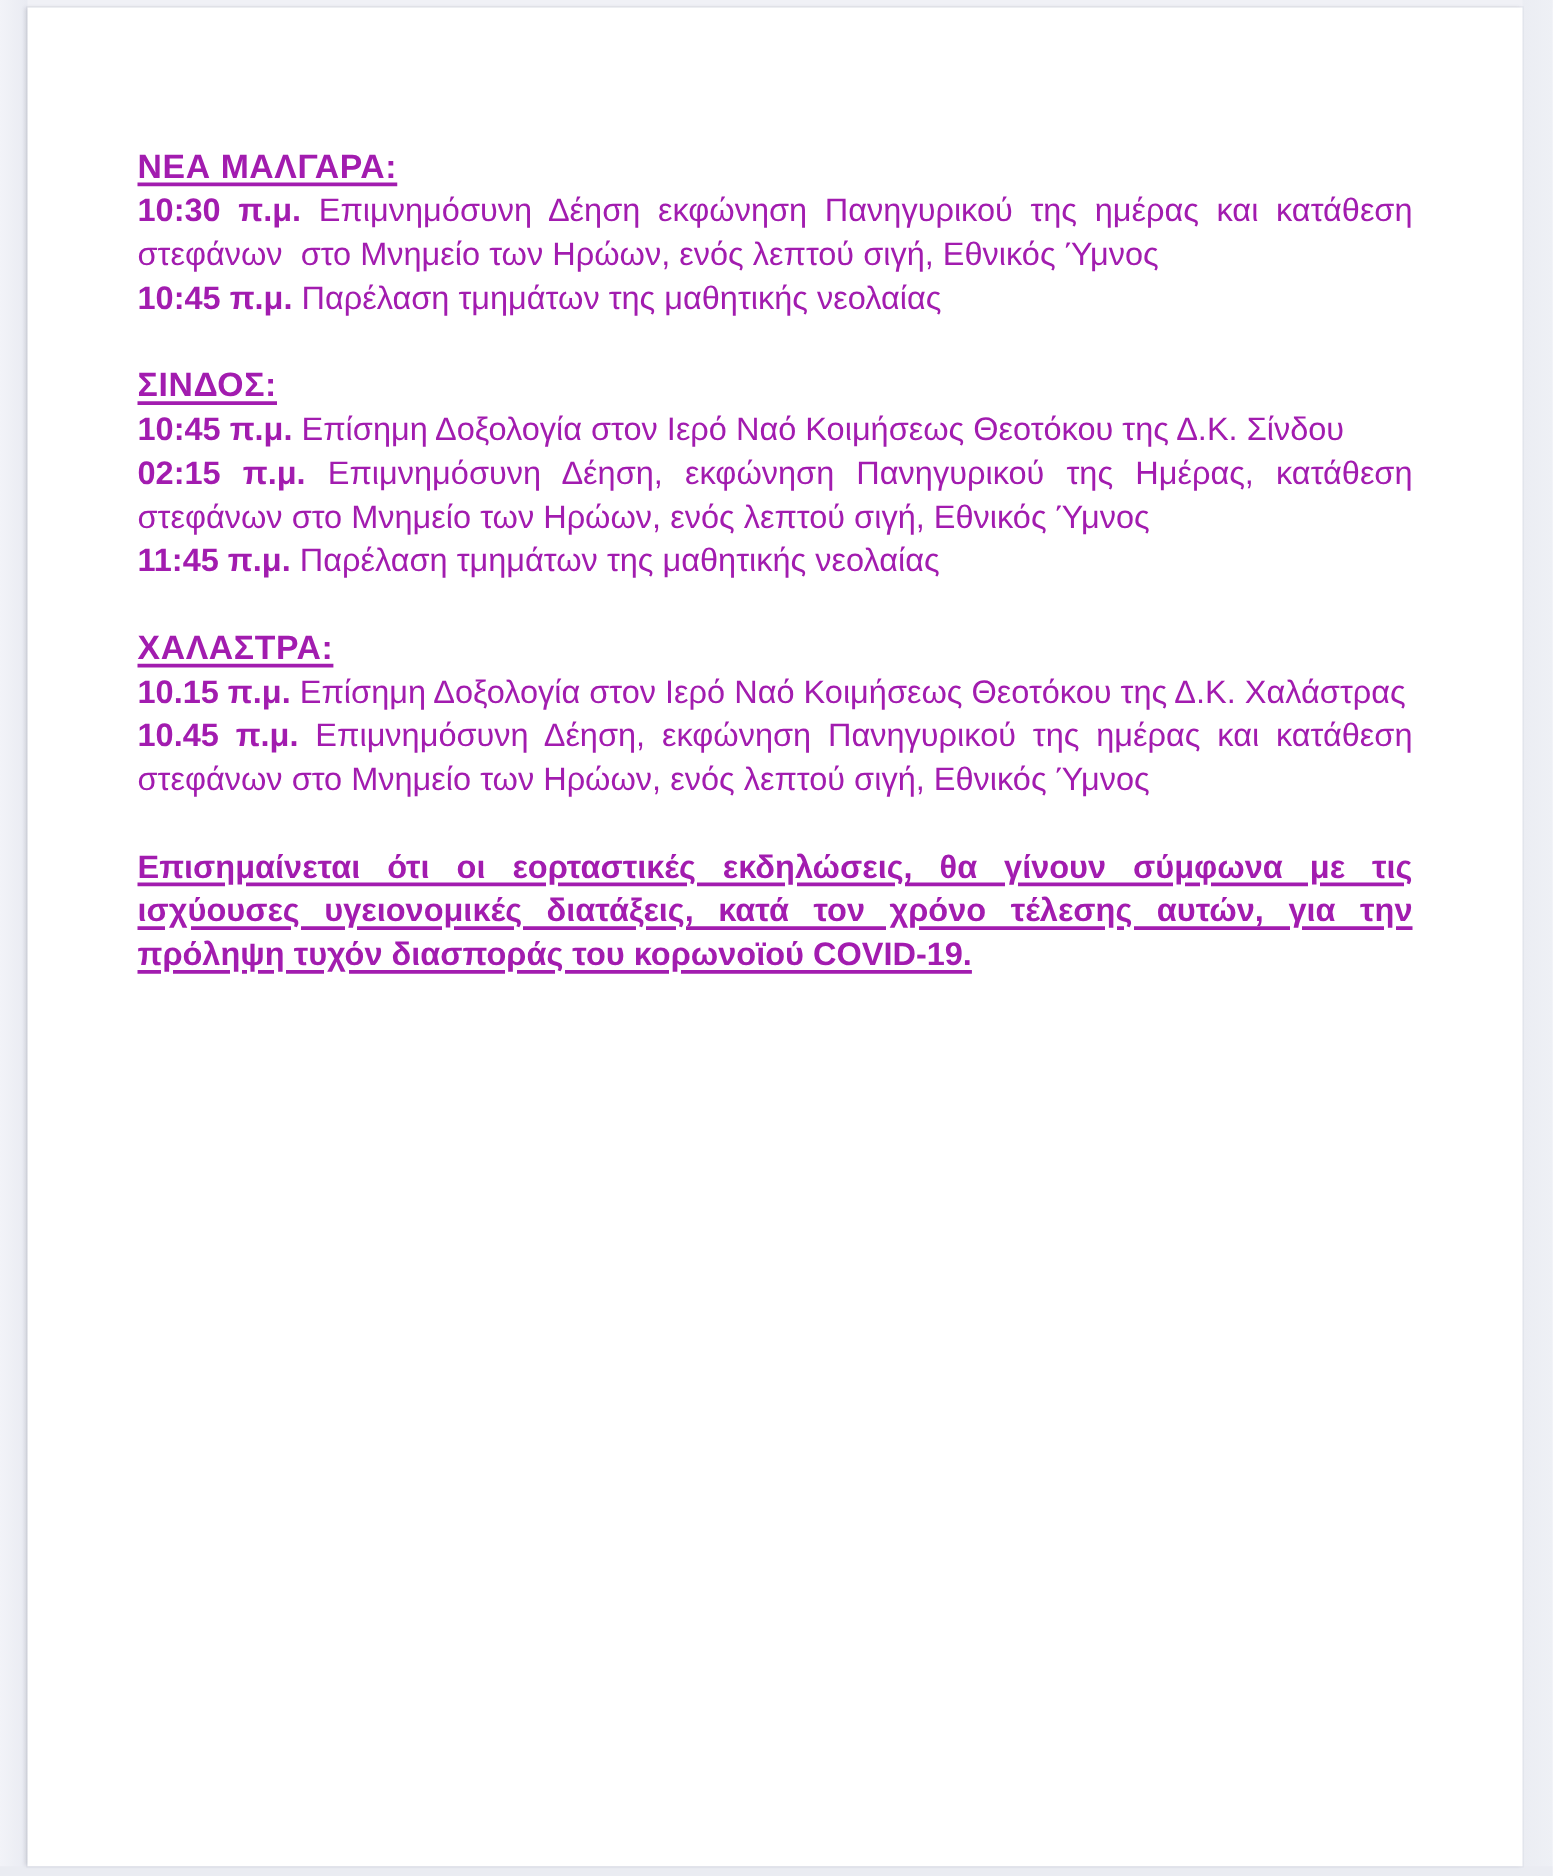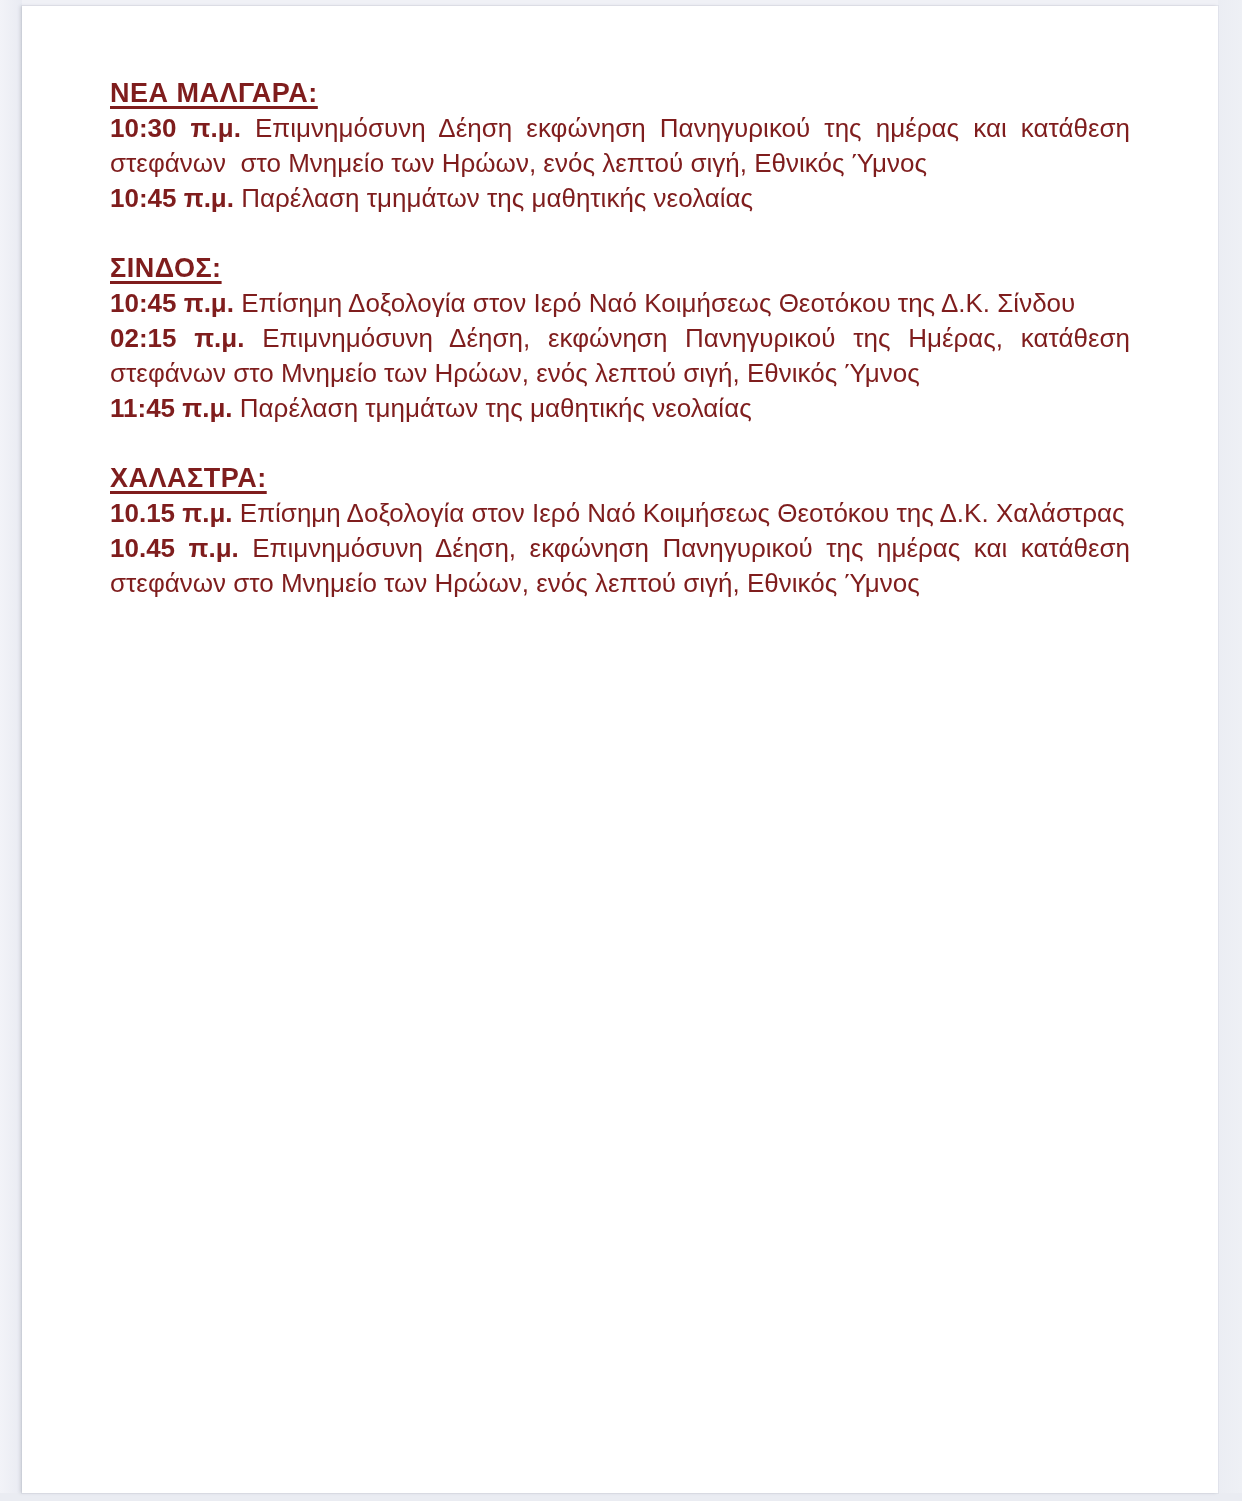--- a/index.html
+++ b/index.html
@@ -18,22 +18,22 @@
   .scan-page {
     position: absolute;
     left: 22px;
     top: 6px;
     right: 24px;
     bottom: 8px;
     background: #ffffff;
     box-shadow: -2px 0 3px rgba(90,92,110,0.18), 0 0 0 1px rgba(200,202,214,0.25);
   }
   .scan-content {
-    padding: 70px 88px 0 88px;
-    color: #7f1d1d;
+    padding: 110px 88px 0 88px;
+    color: #a21caf;
     font-size: 26px;
     line-height: 35px;
   }
   .section {
     margin: 0 0 35px 0;
   }
   .section-heading {
     margin: 0;
     font-size: 27px;
     font-weight: bold;
@@ -110,15 +110,16 @@
       <p class="event"><span class="event-time">02:15 π.μ.</span> <span class="event-text">Επιμνημόσυνη Δέηση, εκφώνηση Πανηγυρικού της Ημέρας, κατάθεση στεφάνων στο Μνημείο των Ηρώων, ενός λεπτού σιγή, Εθνικός Ύμνος</span></p>
       <p class="event"><span class="event-time">11:45 π.μ.</span> <span class="event-text">Παρέλαση τμημάτων της μαθητικής νεολαίας</span></p>
     </div>
 
     <div class="section">
       <h2 class="section-heading">ΧΑΛΑΣΤΡΑ:</h2>
       <p class="event"><span class="event-time">10.15 π.μ.</span> <span class="event-text">Επίσημη Δοξολογία στον Ιερό Ναό Κοιμήσεως Θεοτόκου της Δ.Κ. Χαλάστρας</span></p>
       <p class="event"><span class="event-time">10.45 π.μ.</span> <span class="event-text">Επιμνημόσυνη Δέηση, εκφώνηση Πανηγυρικού της ημέρας και κατάθεση στεφάνων στο Μνημείο των Ηρώων, ενός λεπτού σιγή, Εθνικός Ύμνος</span></p>
     </div>
 
+    <p class="note">Επισημαίνεται ότι οι εορταστικές εκδηλώσεις, θα γίνουν σύμφωνα με τις ισχύουσες υγειονομικές διατάξεις, κατά τον χρόνο τέλεσης αυτών, για την πρόληψη τυχόν διασποράς του κορωνοϊού COVID-19.</p>
 
   </div>
 </div>
 
 </body></html>

